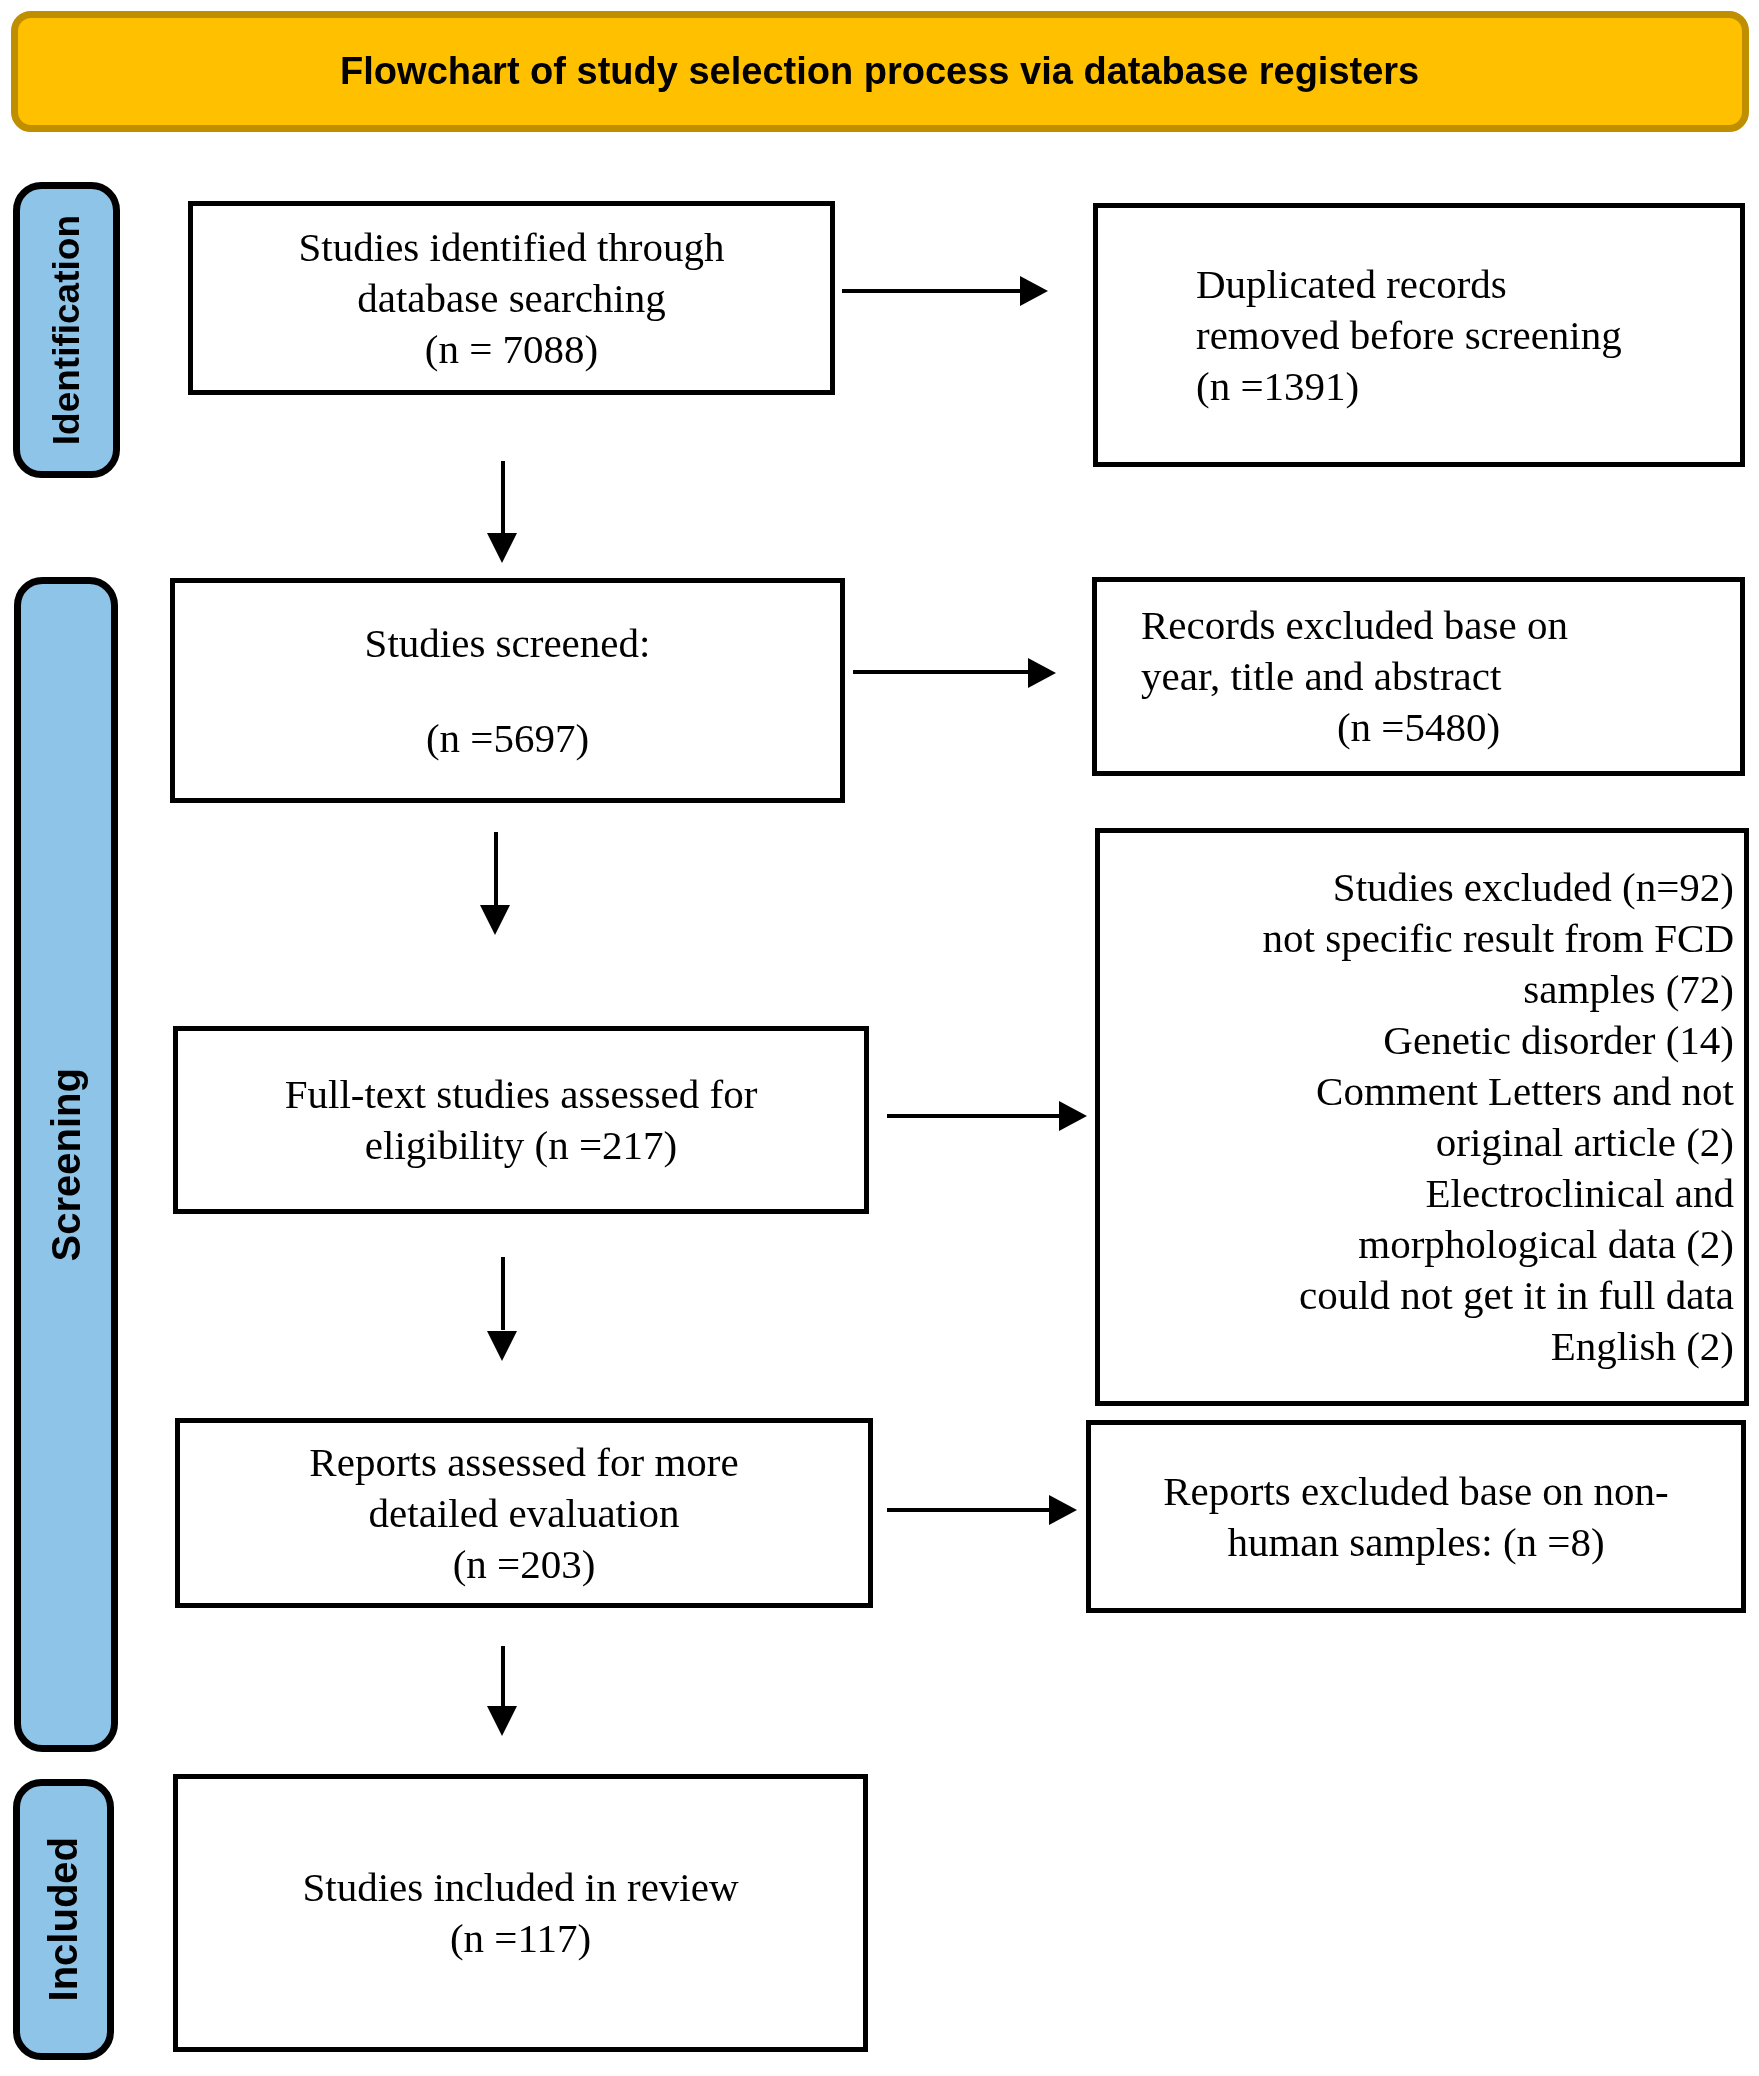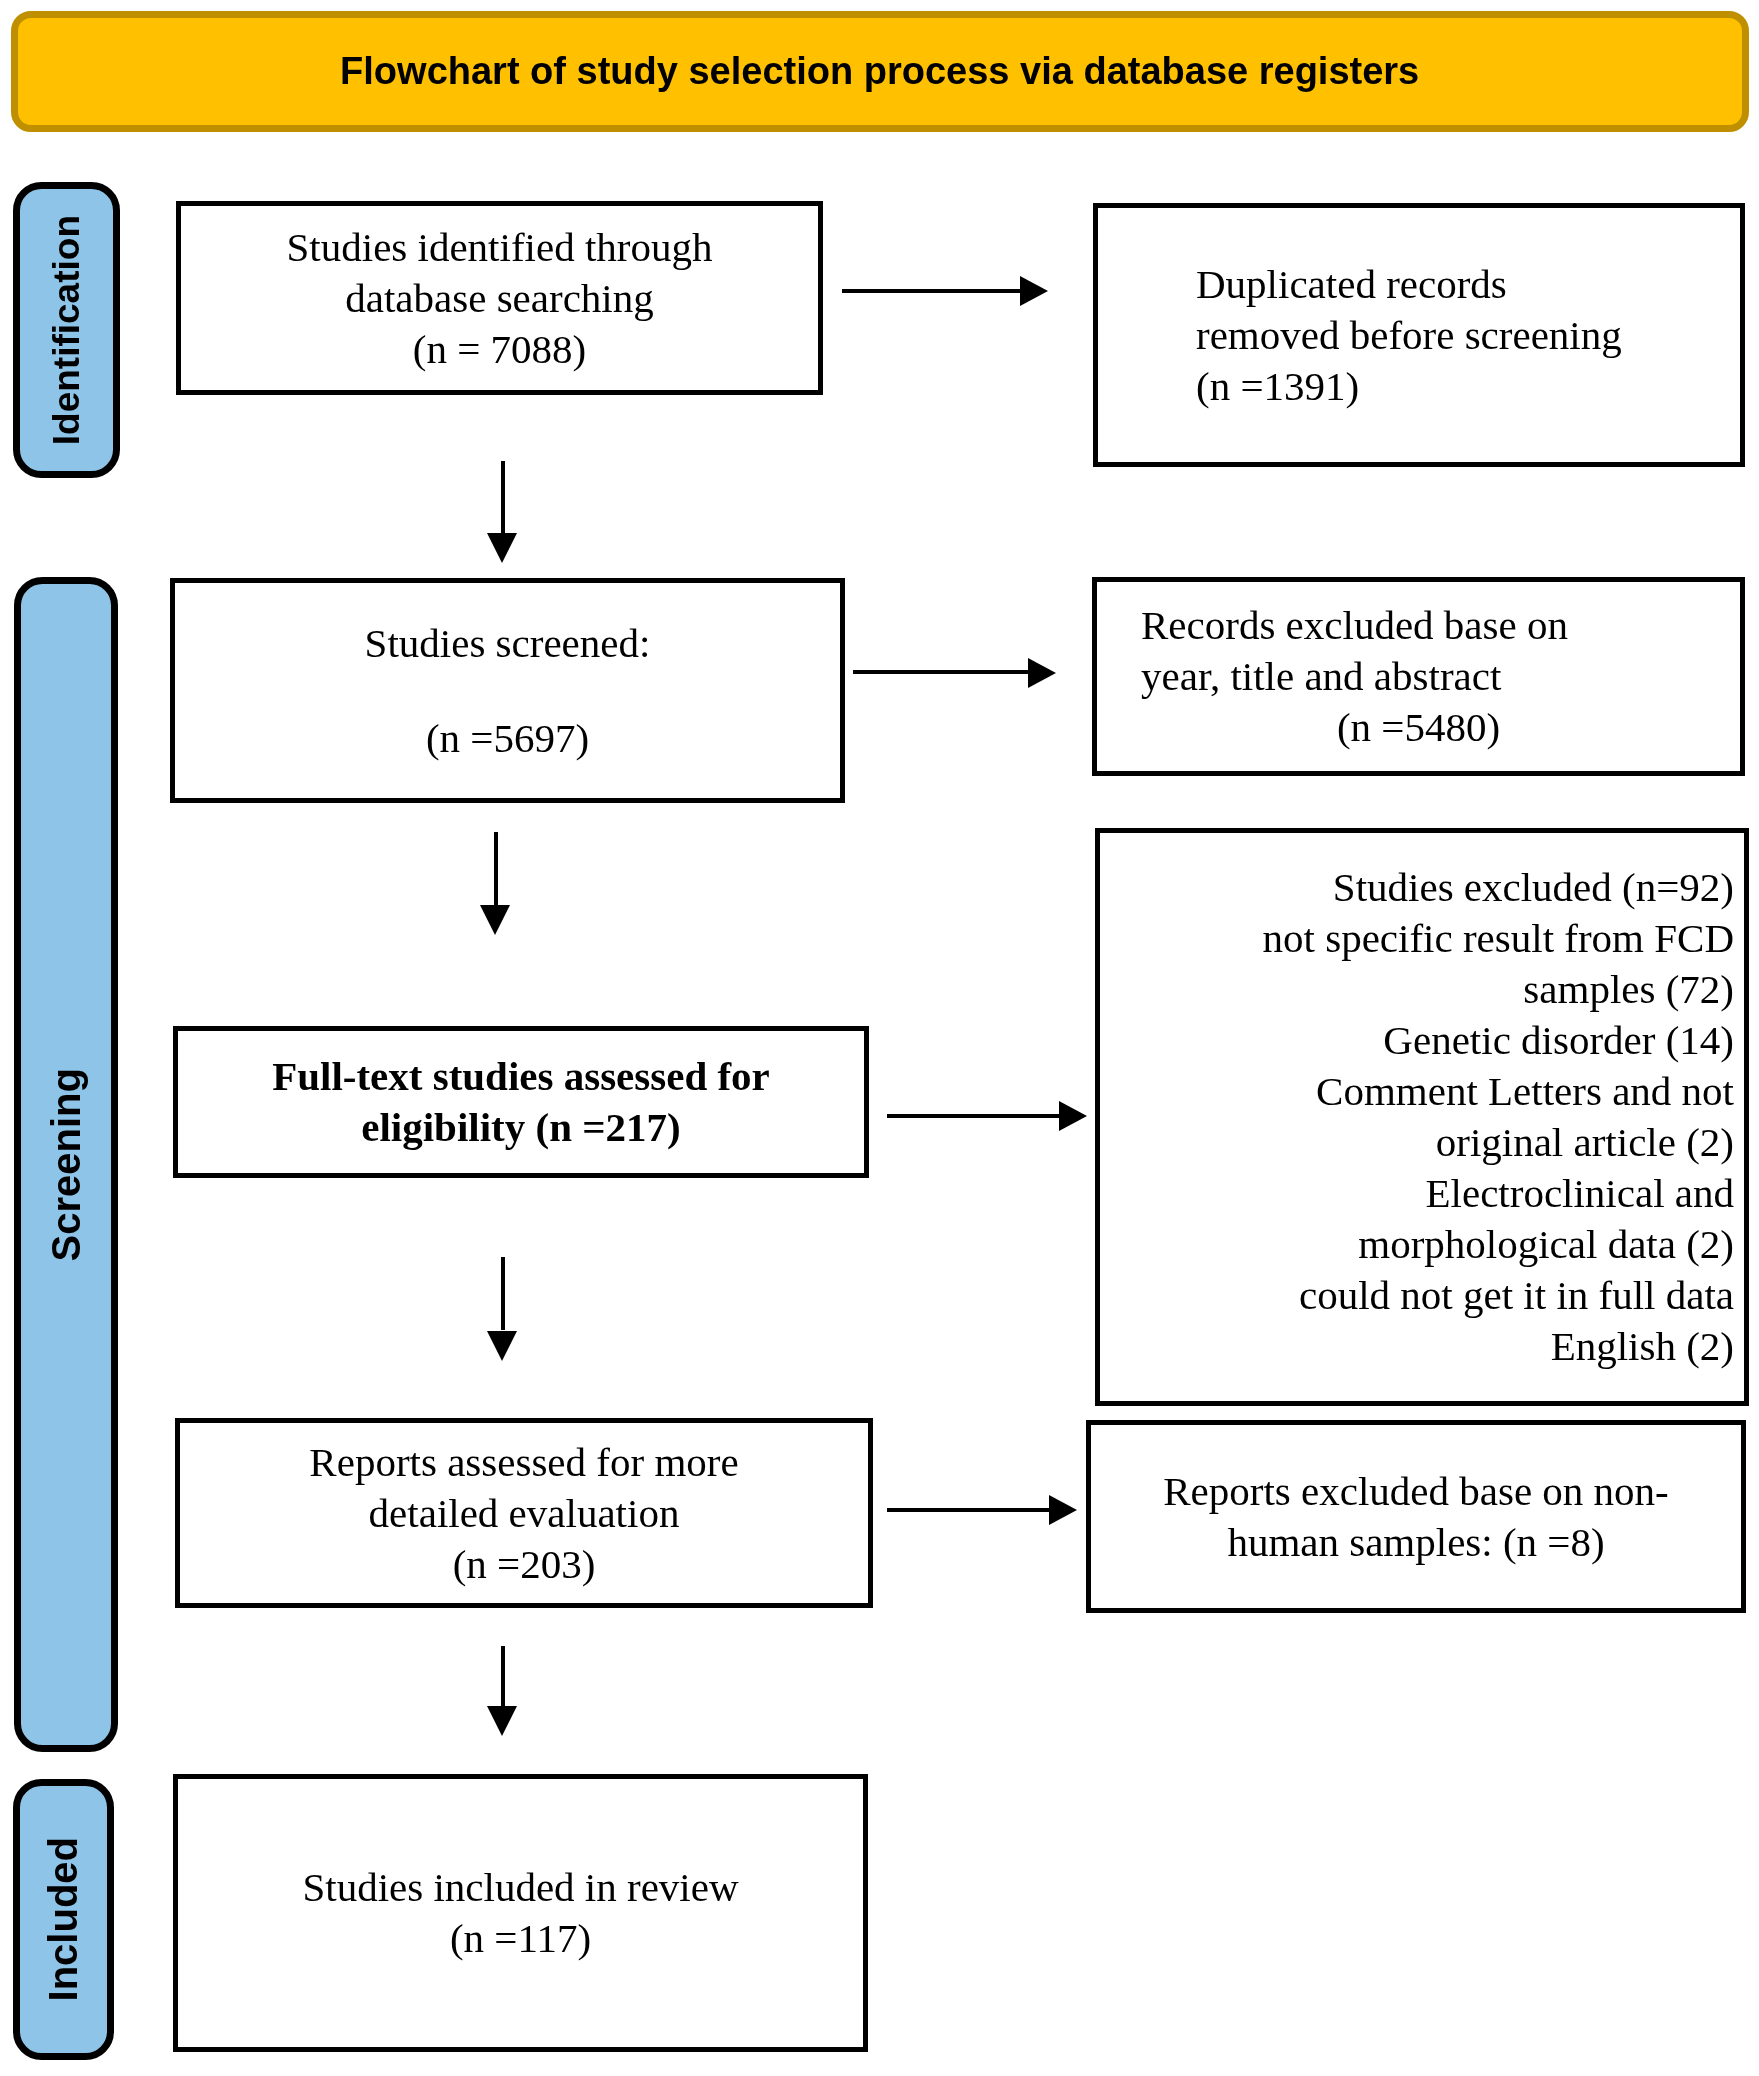--- a/index.html
+++ b/index.html
@@ -45,27 +45,27 @@
   #stage-included{left:13px;top:1779px;width:101px;height:281px;}
   
   .flowbox{
     position:absolute;box-sizing:border-box;
     background:#fff;border:5.7px solid #000;
     display:flex;flex-direction:column;justify-content:center;
     font-size:41px;line-height:51px;
   }
   .tcenter{text-align:center;}
   .tleft{text-align:left;}
-  #box-identified{left:176px;top:201px;width:647px;height:194px;text-align:center;}
+  #box-identified{left:188px;top:201px;width:647px;height:194px;text-align:center;}
   #box-duplicates{left:1093px;top:203px;width:652px;height:264px;padding-left:98px;}
   #box-screened{left:170px;top:578px;width:675px;height:225px;gap:44px;}
   #box-records-excluded{left:1092px;top:577px;width:653px;height:199px;}
   #box-records-excluded .pad{padding-left:44px;}
   #box-studies-excluded{left:1095px;top:828px;width:654px;height:578px;padding-left:44px;padding-right:10px;align-items:flex-end;}
-  #box-fulltext{left:173px;top:1026px;width:696px;height:152px;font-weight:bold;}
+  #box-fulltext{left:173px;top:1026px;width:696px;height:188px;}
   #box-reports-assessed{left:175px;top:1418px;width:698px;height:190px;}
   #box-reports-excluded{left:1086px;top:1420px;width:660px;height:193px;justify-content:center;}
   #box-included-review{left:173px;top:1774px;width:695px;height:278px;}
   
   .vline{position:absolute;width:4.3px;background:#000;}
   .vhead{position:absolute;width:0;height:0;
          border-left:15px solid transparent;border-right:15px solid transparent;
          border-top:30px solid #000;}
   .hline{position:absolute;height:4.3px;background:#000;}
   .hhead{position:absolute;width:0;height:0;

